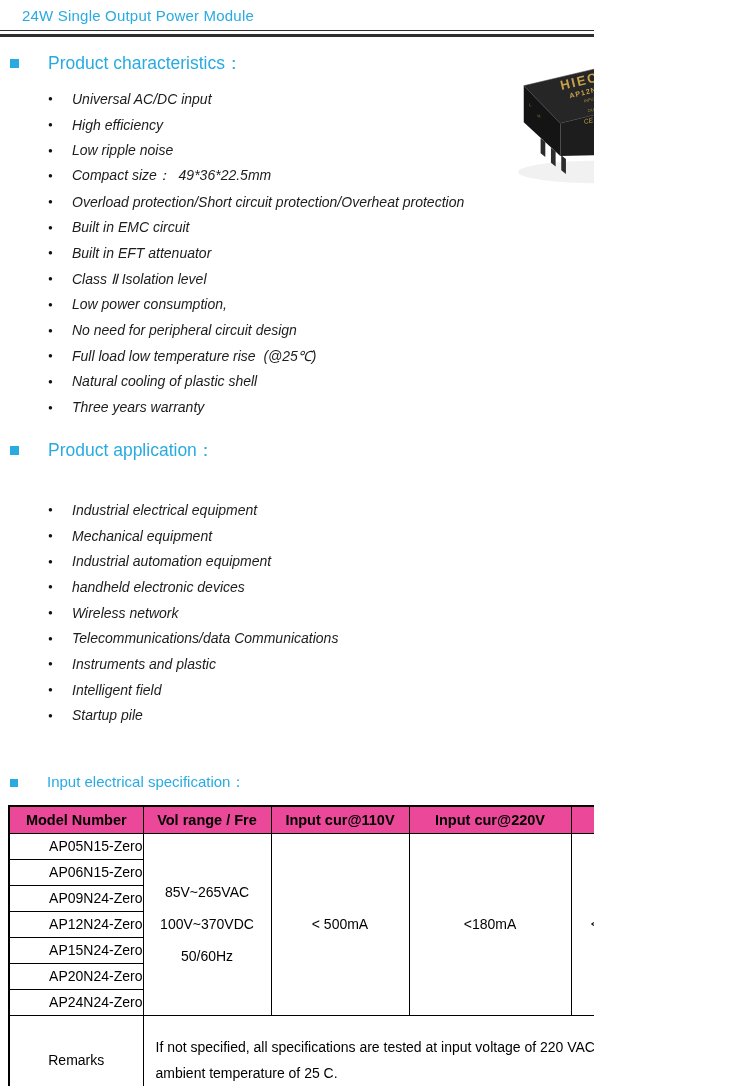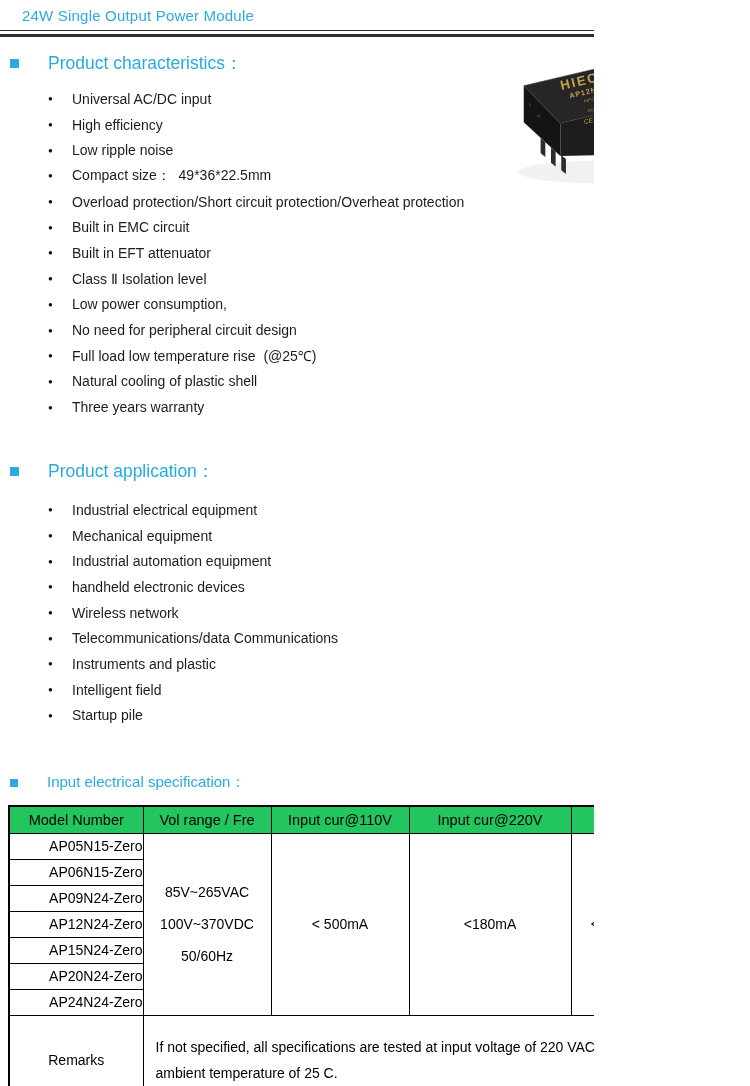--- a/index.html
+++ b/index.html
@@ -16,45 +16,45 @@
     position:absolute; left:22px; top:7px;
     font-size:15px; color:#29abe2; letter-spacing:0.2px;
   }
   .rule-thin  { position:absolute; left:0; top:30px; width:750px; height:1px;  background:#2e2e2e; }
   .rule-thick { position:absolute; left:0; top:34px; width:750px; height:2.5px; background:#2e2e2e; }
 
   .section-heading { position:absolute; left:10px; display:flex; align-items:center; }
   .section-heading .sq { width:9px; height:9px; background:#29abe2; flex:0 0 auto; }
   .section-heading .txt { margin-left:29px; color:#29abe2; font-size:17.5px; white-space:pre-wrap; }
   #head-characteristics { top:51px; }
-  #head-application     { top:459px;justify-content:center; }
+  #head-application     { top:438px;justify-content:center; }
   #head-inputspec       { top:773px; }
   #head-inputspec .sq   { width:8px; height:8px; }
   #head-inputspec .txt  { font-size:15px; }
 
   ul.bullet-list { position:absolute; left:48px; list-style:none; }
   #char-list { top:86px; }
   #app-list  { top:497px; }
   ul.bullet-list li { display:flex; align-items:center; height:25.7px; }
   ul.bullet-list .dot { font-size:8px; color:#111; width:24px; flex:0 0 auto; }
-  ul.bullet-list .li-txt { font-size:14px; color:#1c1c1c; white-space:pre-wrap; }
+  ul.bullet-list .li-txt { font-size:14px; color:#1c1c1c; white-space:pre-wrap;font-style:italic; }
 
   .photo { position:absolute; left:500px; top:52px; width:220px; height:150px; }
 
   table.spec {
     position:absolute; left:8px; top:805px;
     width:734px; border-collapse:collapse;
     font-size:14px; color:#000;
     table-layout:fixed;
   }
   table.spec th, table.spec td { border:1px solid #000; }
   table.spec { border:2px solid #000; }
   table.spec thead th {
-    background:#22c55e; height:27px;
-    font-weight:normal; font-size:14.5px; text-align:center;
+    background:#ec4899; height:27px;
+    font-weight:bold; font-size:14.5px; text-align:center;
   }
   table.spec td { height:26px; }
   td.model { text-align:right; padding-left:8px; }
   td.center { text-align:center; vertical-align:middle; }
   .vol-line { line-height:32px; text-align:center; }
   td.remarks-label { height:56px; text-align:center; vertical-align:middle; }
   td.remarks-text  { padding:18px 12px; line-height:26px; text-align:left; vertical-align:middle; }
   .c0{width:134px}.c1{width:128px}.c2{width:138px}.c3{width:162px}.c4{width:67px}.c5{width:105px}
 </style>
 </head>

